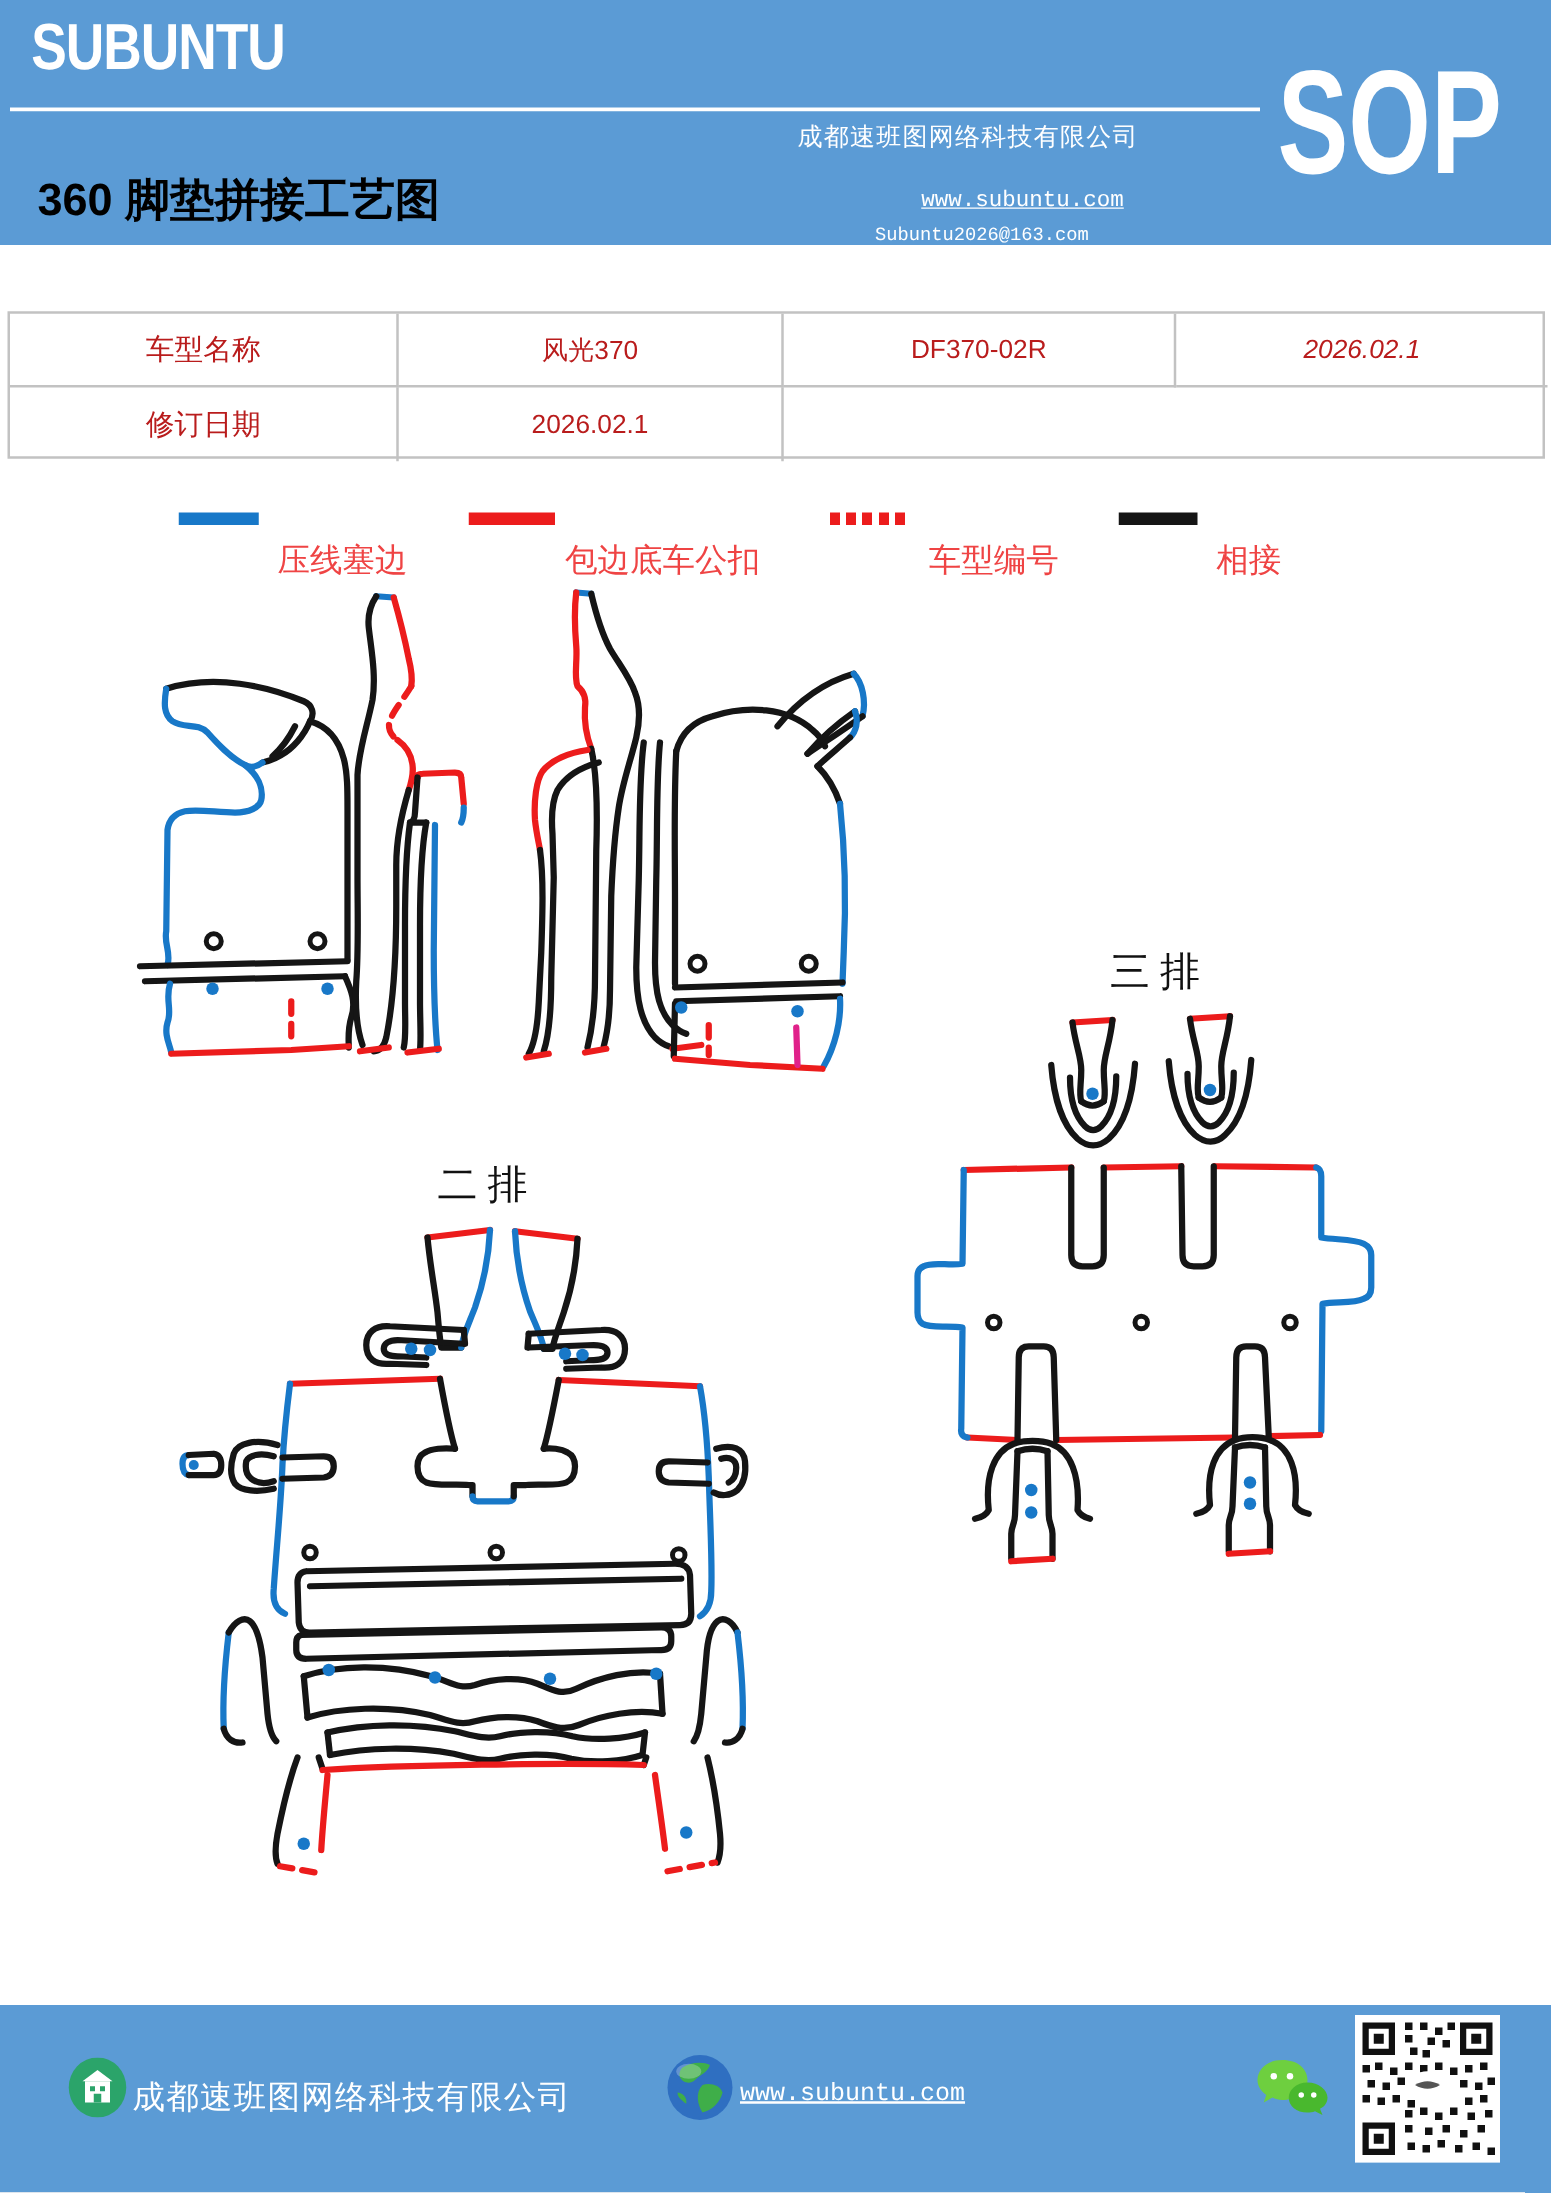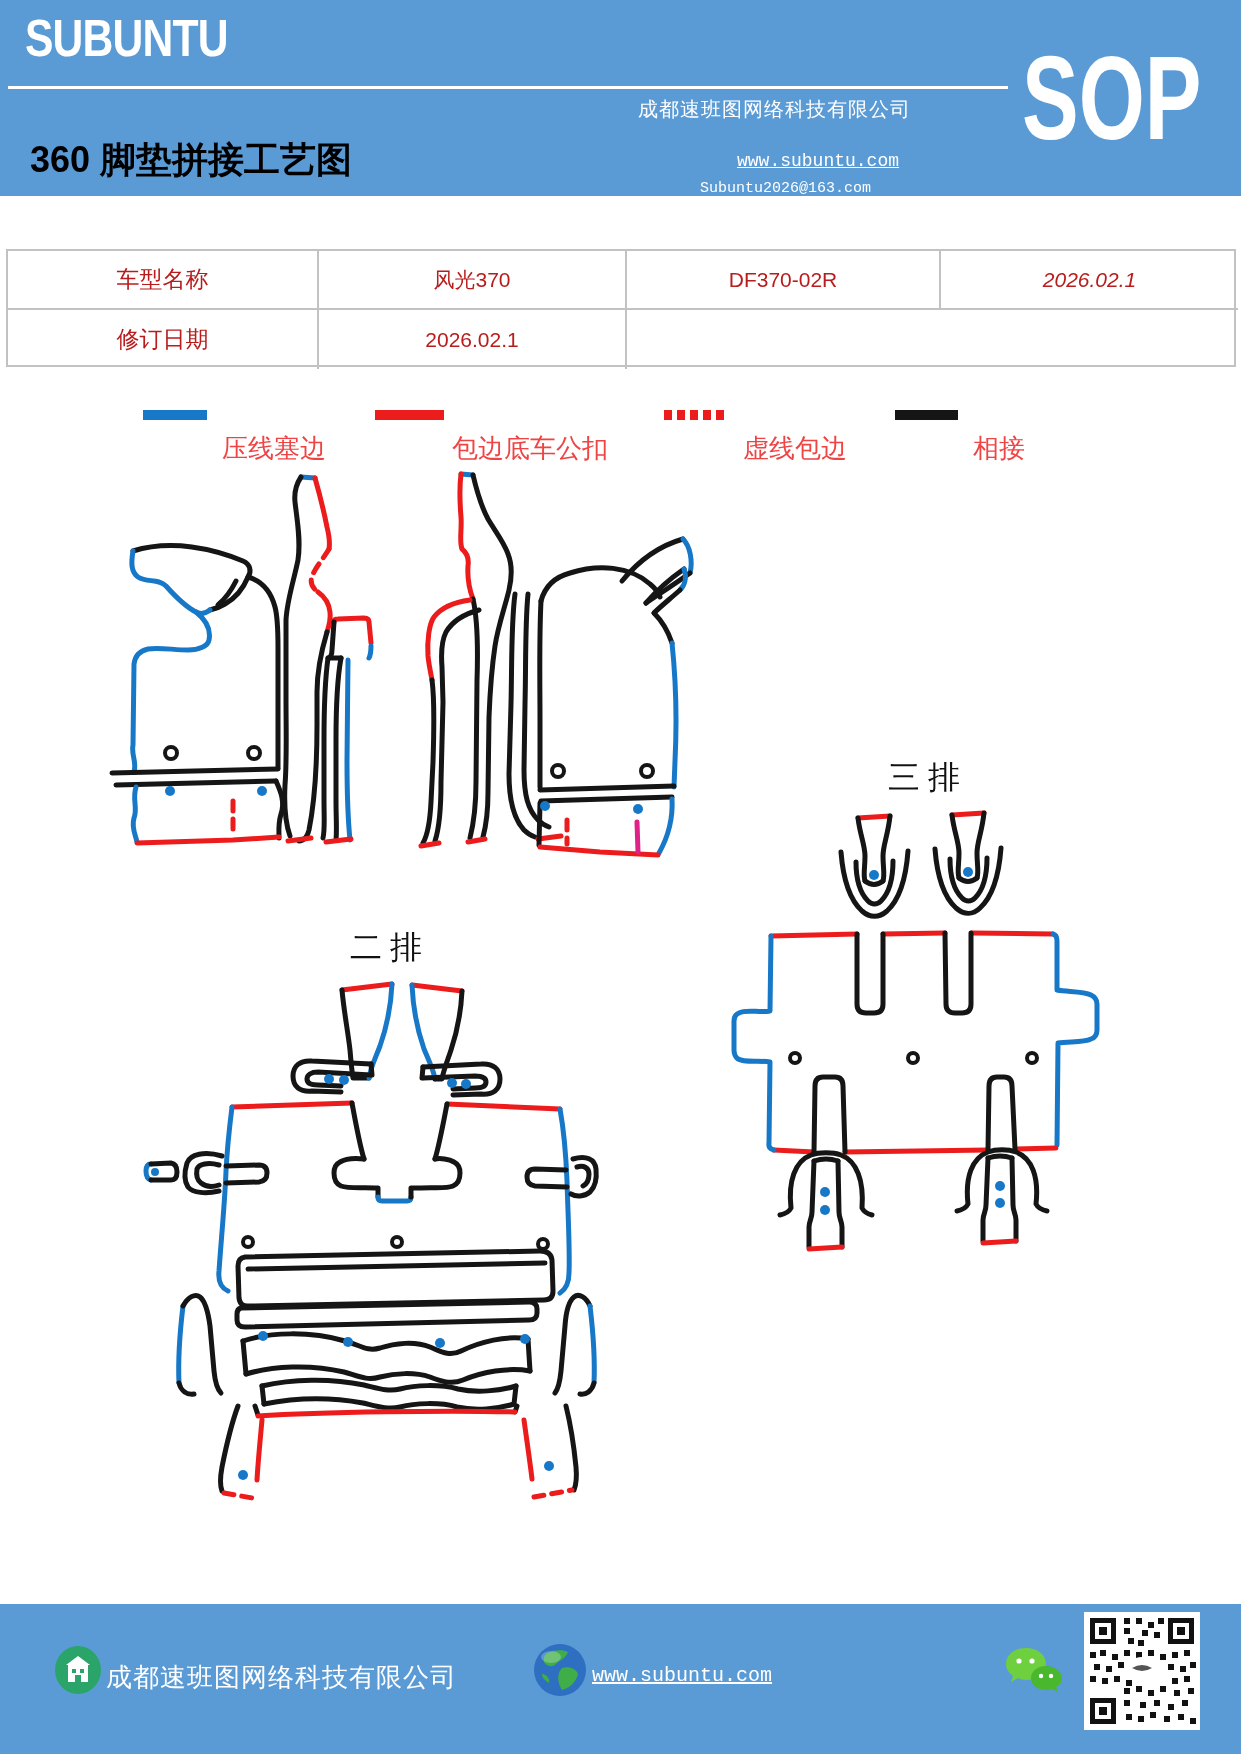--- a/index.html
+++ b/index.html
@@ -75,21 +75,21 @@
     <div class="cell">修订日期</div>
     <div class="cell val">2026.02.1</div>
   </div>
 
   <div class="legend">
     <div class="sw sw-blue"></div>
     <div class="lg-label lb1">压线塞边</div>
     <div class="sw sw-red"></div>
     <div class="lg-label lb2">包边底车公扣</div>
     <div class="sw sw-dash"></div>
-    <div class="lg-label lb3">虚线包边</div>
+    <div class="lg-label lb3">车型编号</div>
     <div class="sw sw-black"></div>
     <div class="lg-label lb4">相接</div>
   </div>
 
   <svg class="diagram" width="1241" height="1100" viewBox="0 420 1241 1100">
 
     <g>
 
       <path class="k" d="M133,551 C172,539 214,549 243,561 C250,564 252,571 248,577 C243,589 234,599 225,604 C220,607 215,609 210,610"></path>
       <path class="k" d="M218,605 C226,598 232,589 236,581"></path>

